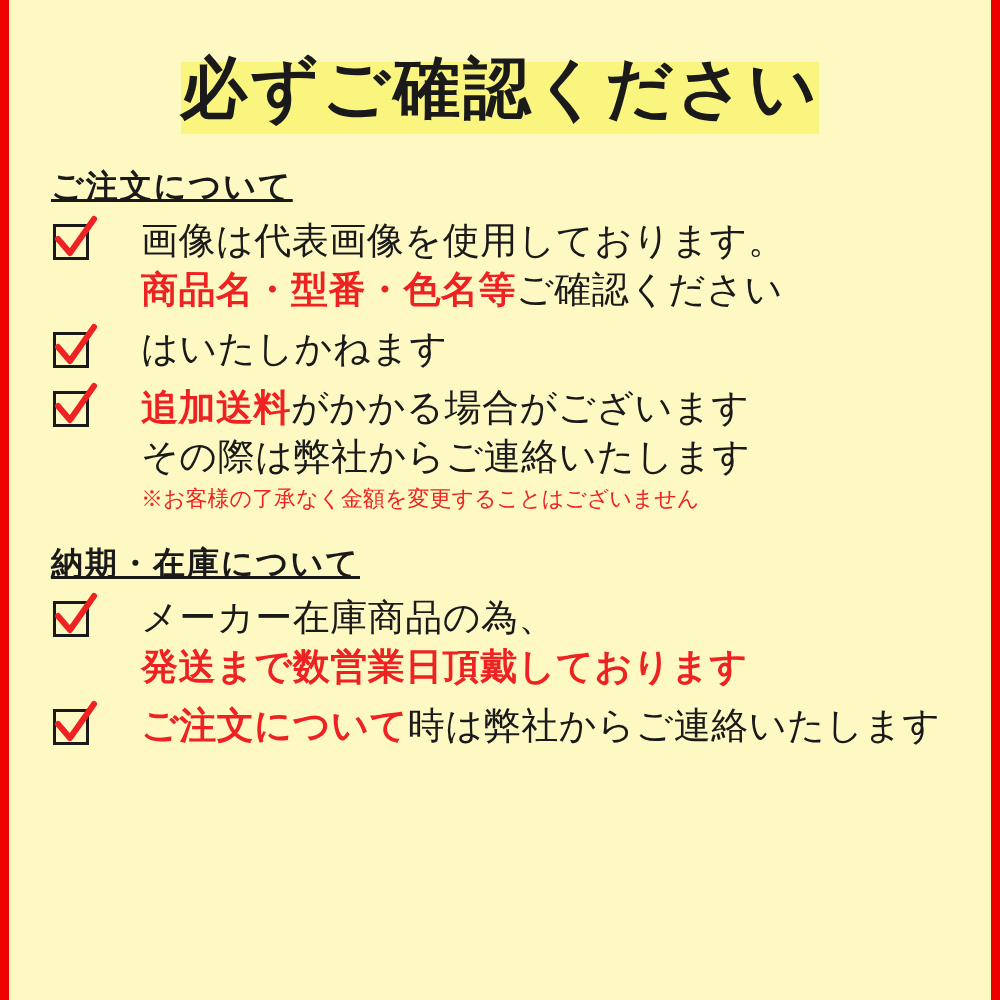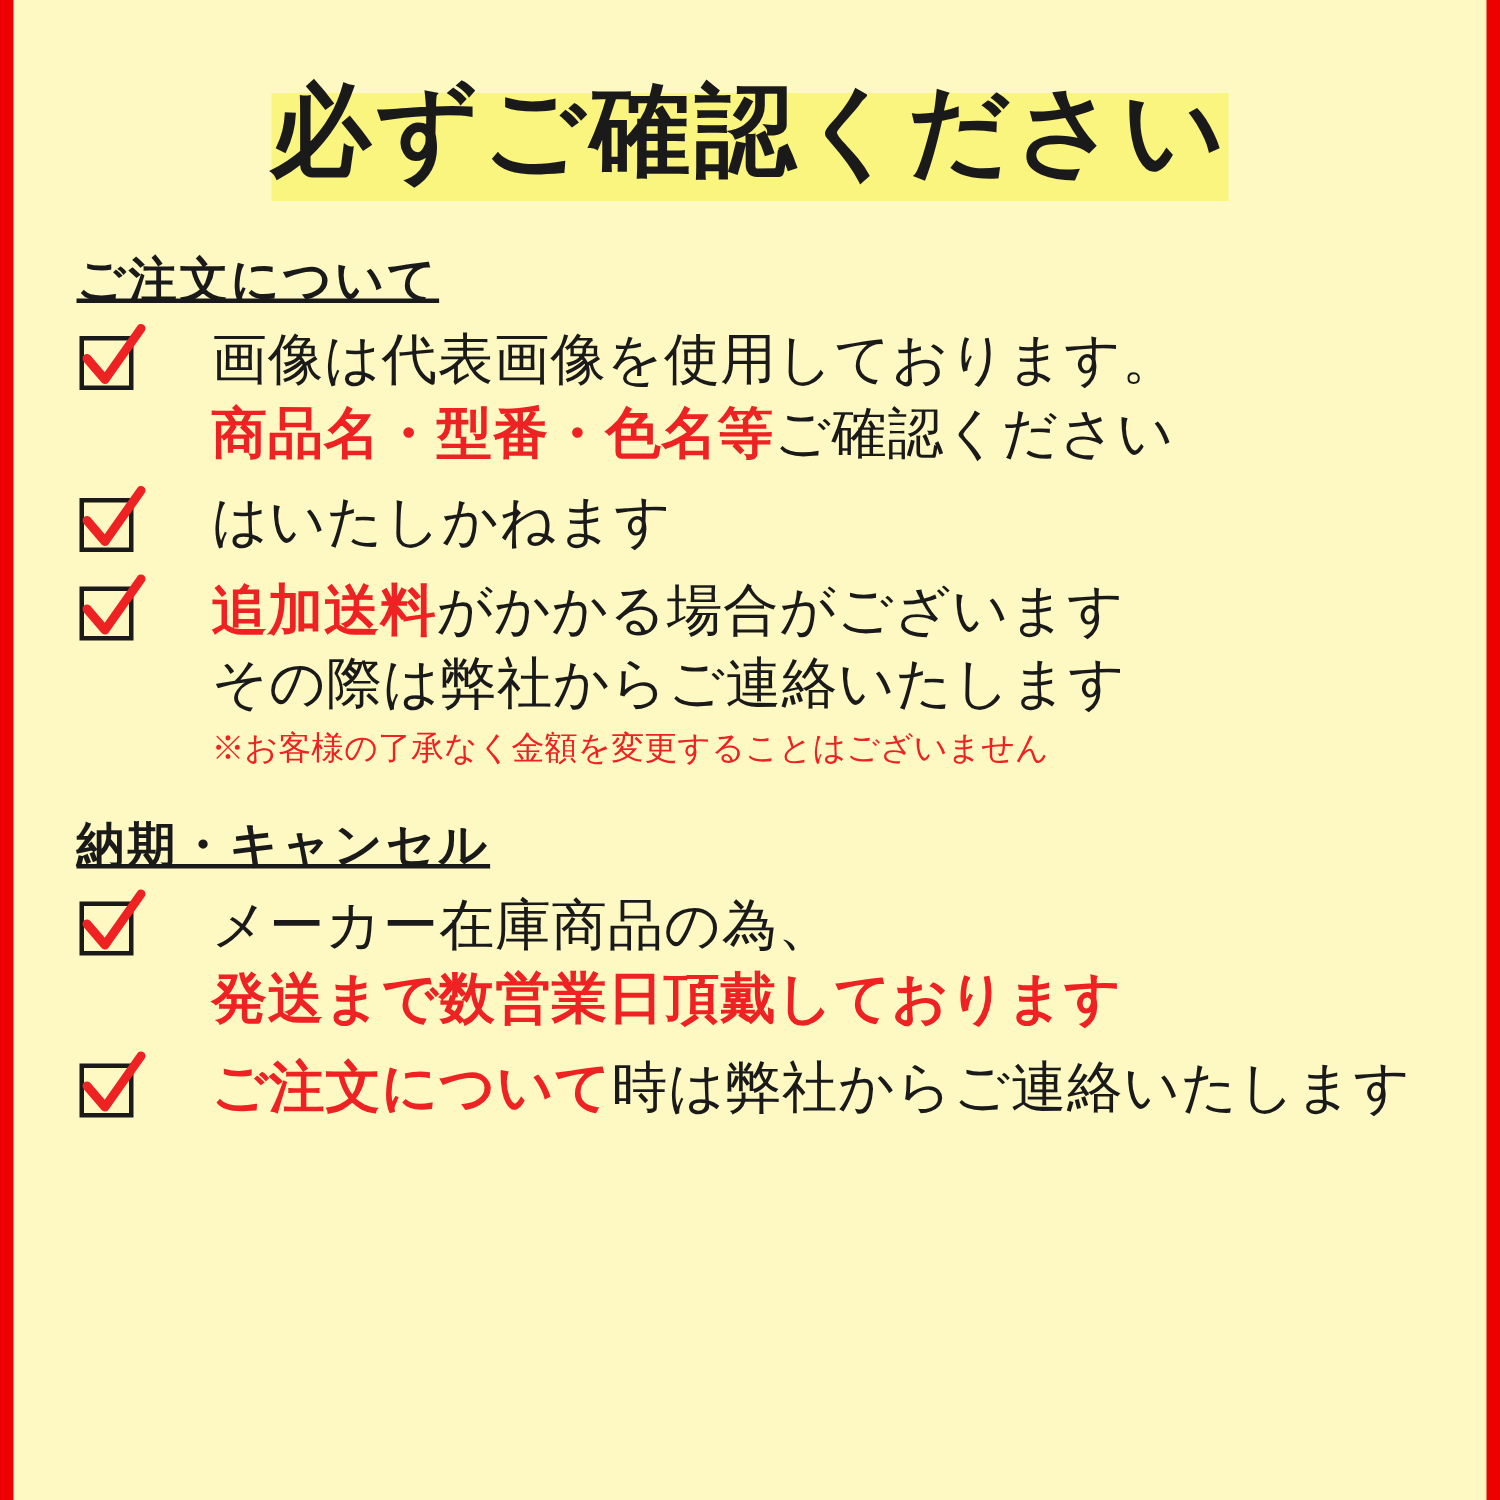--- a/index.html
+++ b/index.html
@@ -164,21 +164,21 @@
             <path d="M8 24 L20 38 L44 4" fill="none" stroke="#ee2222" stroke-width="6" stroke-linecap="round" stroke-linejoin="round"></path>
           </svg>
       </span>
       <span class="lines">
         <div class="line"><span class="red">追加送料</span><span class="blk">がかかる場合がございます</span></div>
         <div class="line">その際は弊社からご連絡いたします</div>
         <div class="note">※お客様の了承なく金額を変更することはございません</div>
       </span>
     </div>
 
-    <div class="section-head second">納期・キャンセル</div>
+    <div class="section-head second">納期・在庫について</div>
 
     <div class="item">
       <span class="check-box">
         <svg viewBox="0 0 48 48" aria-hidden="true">
             <path d="M8 24 L20 38 L44 4" fill="none" stroke="#ee2222" stroke-width="6" stroke-linecap="round" stroke-linejoin="round"></path>
           </svg>
       </span>
       <span class="lines">
         <div class="line">メーカー在庫商品の為、</div>
         <div class="line red">発送まで数営業日頂戴しております</div>

